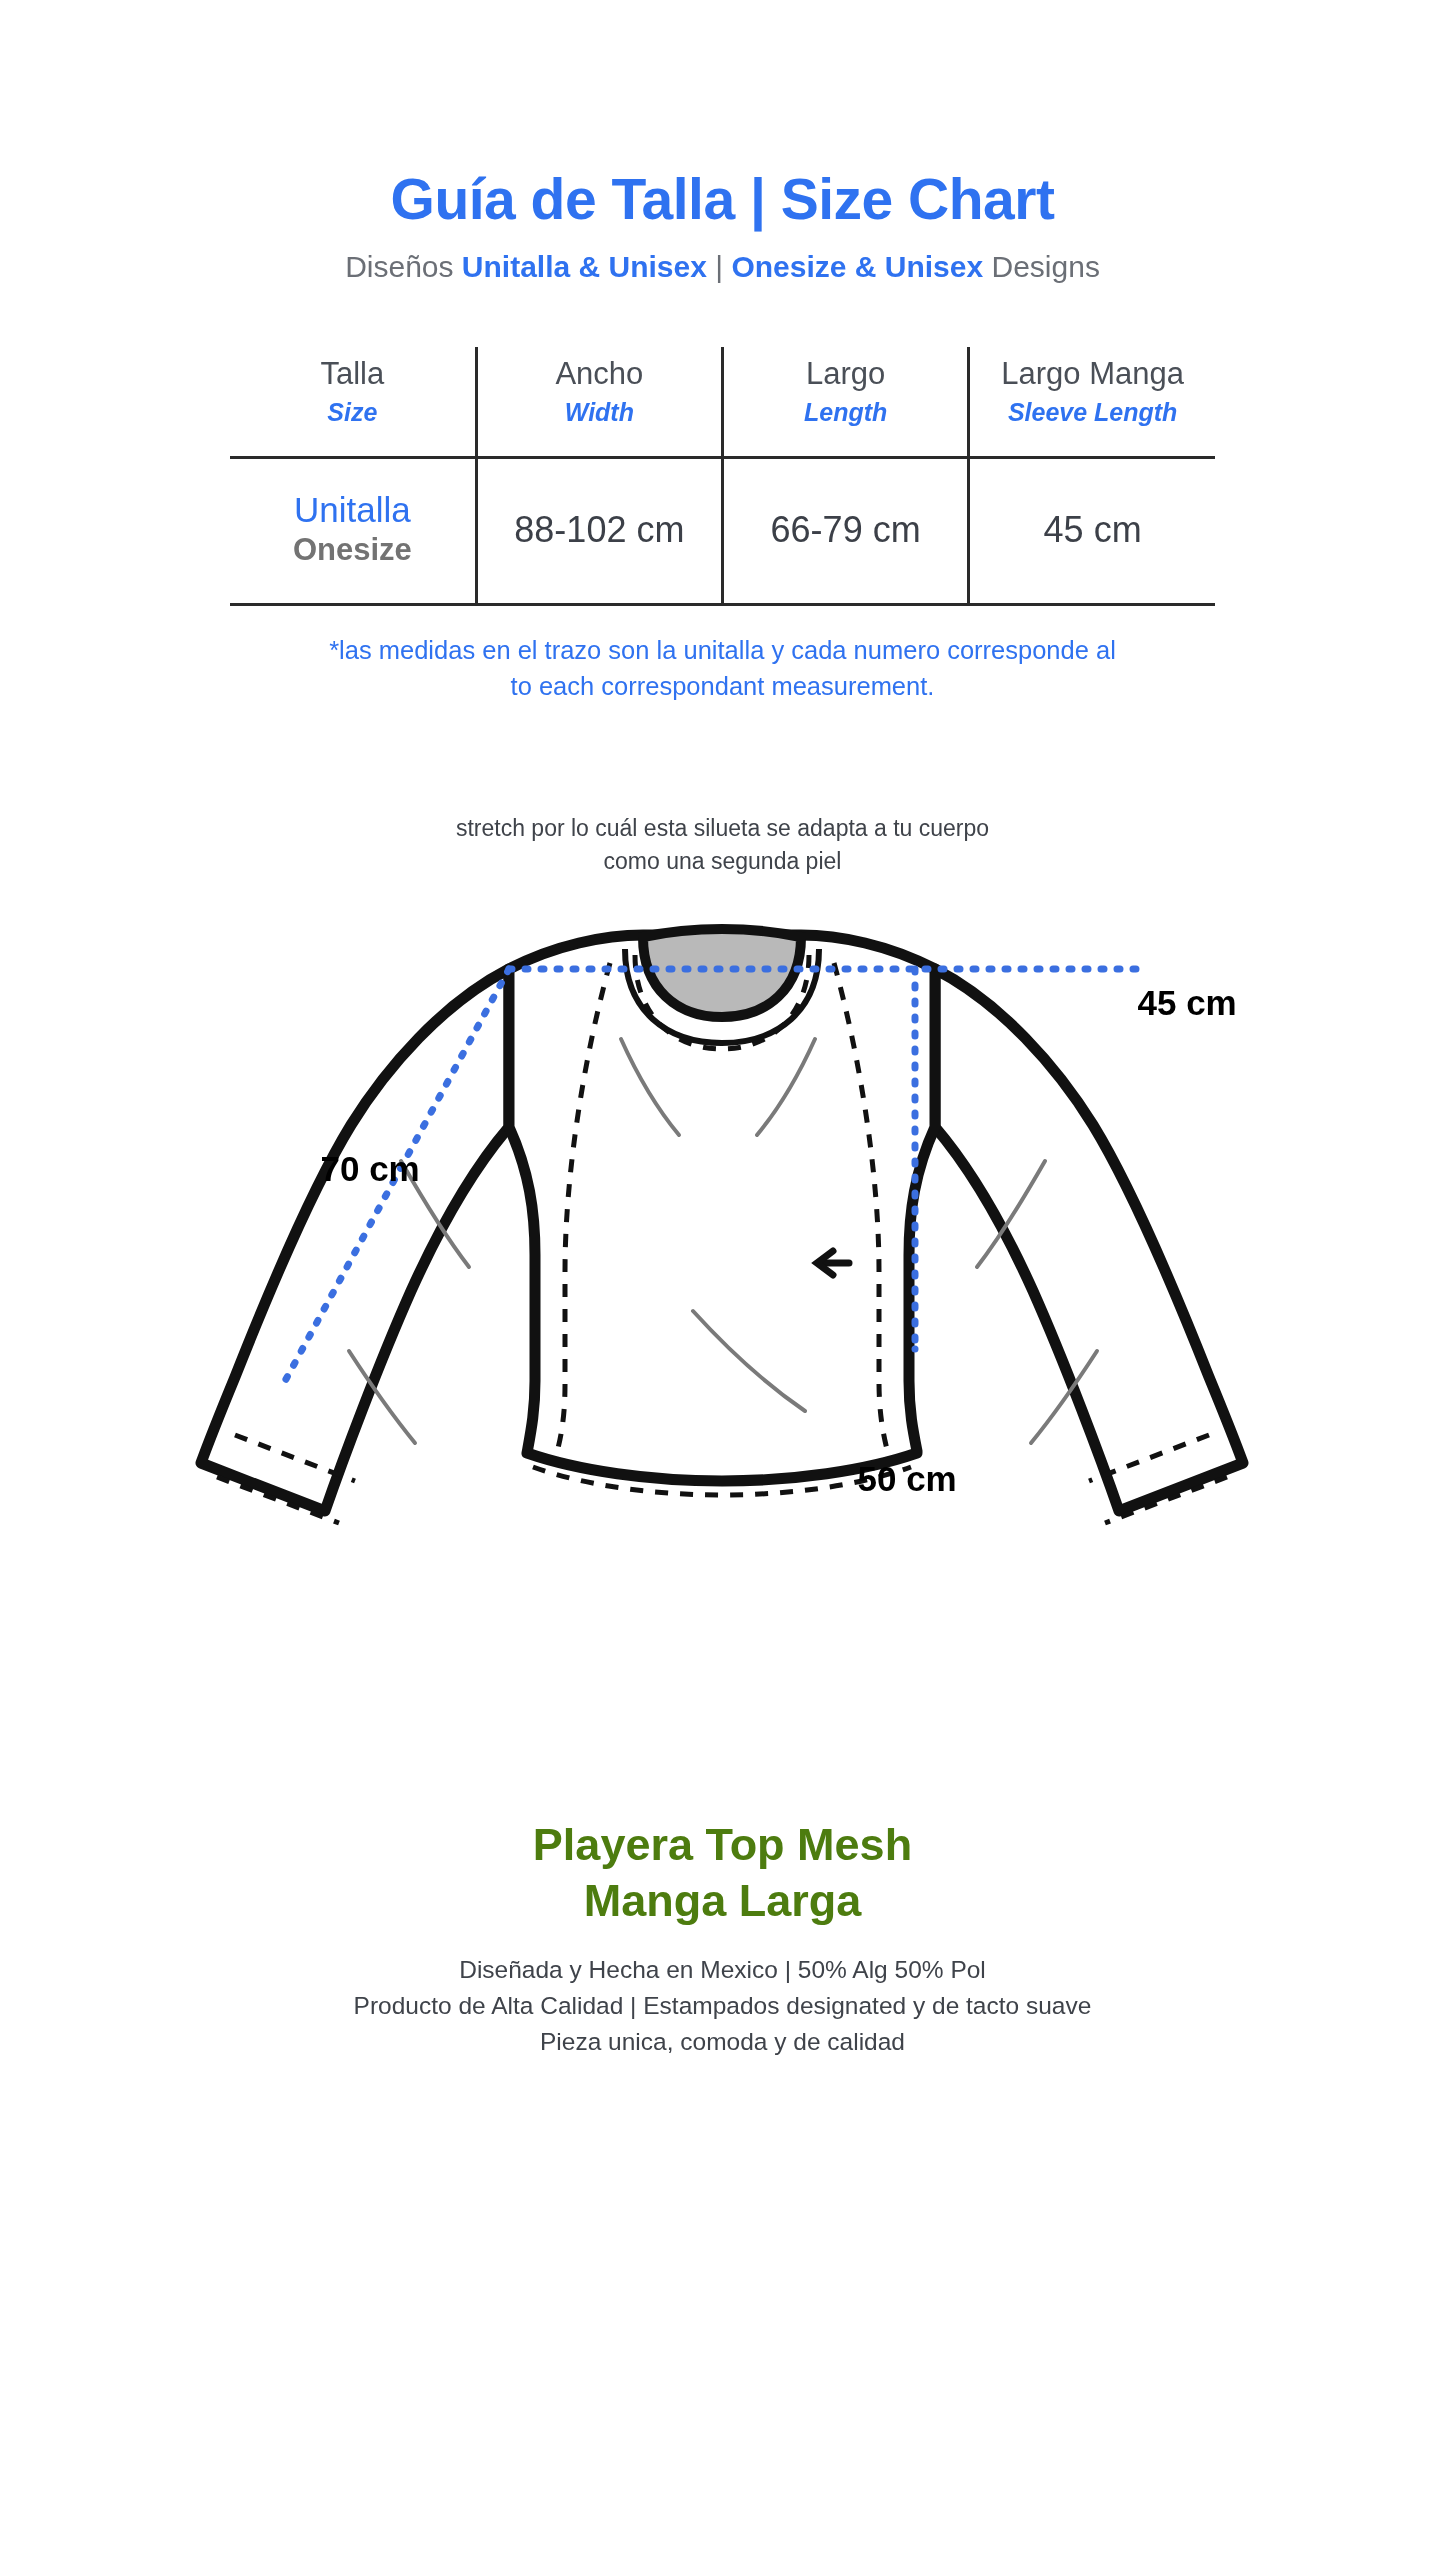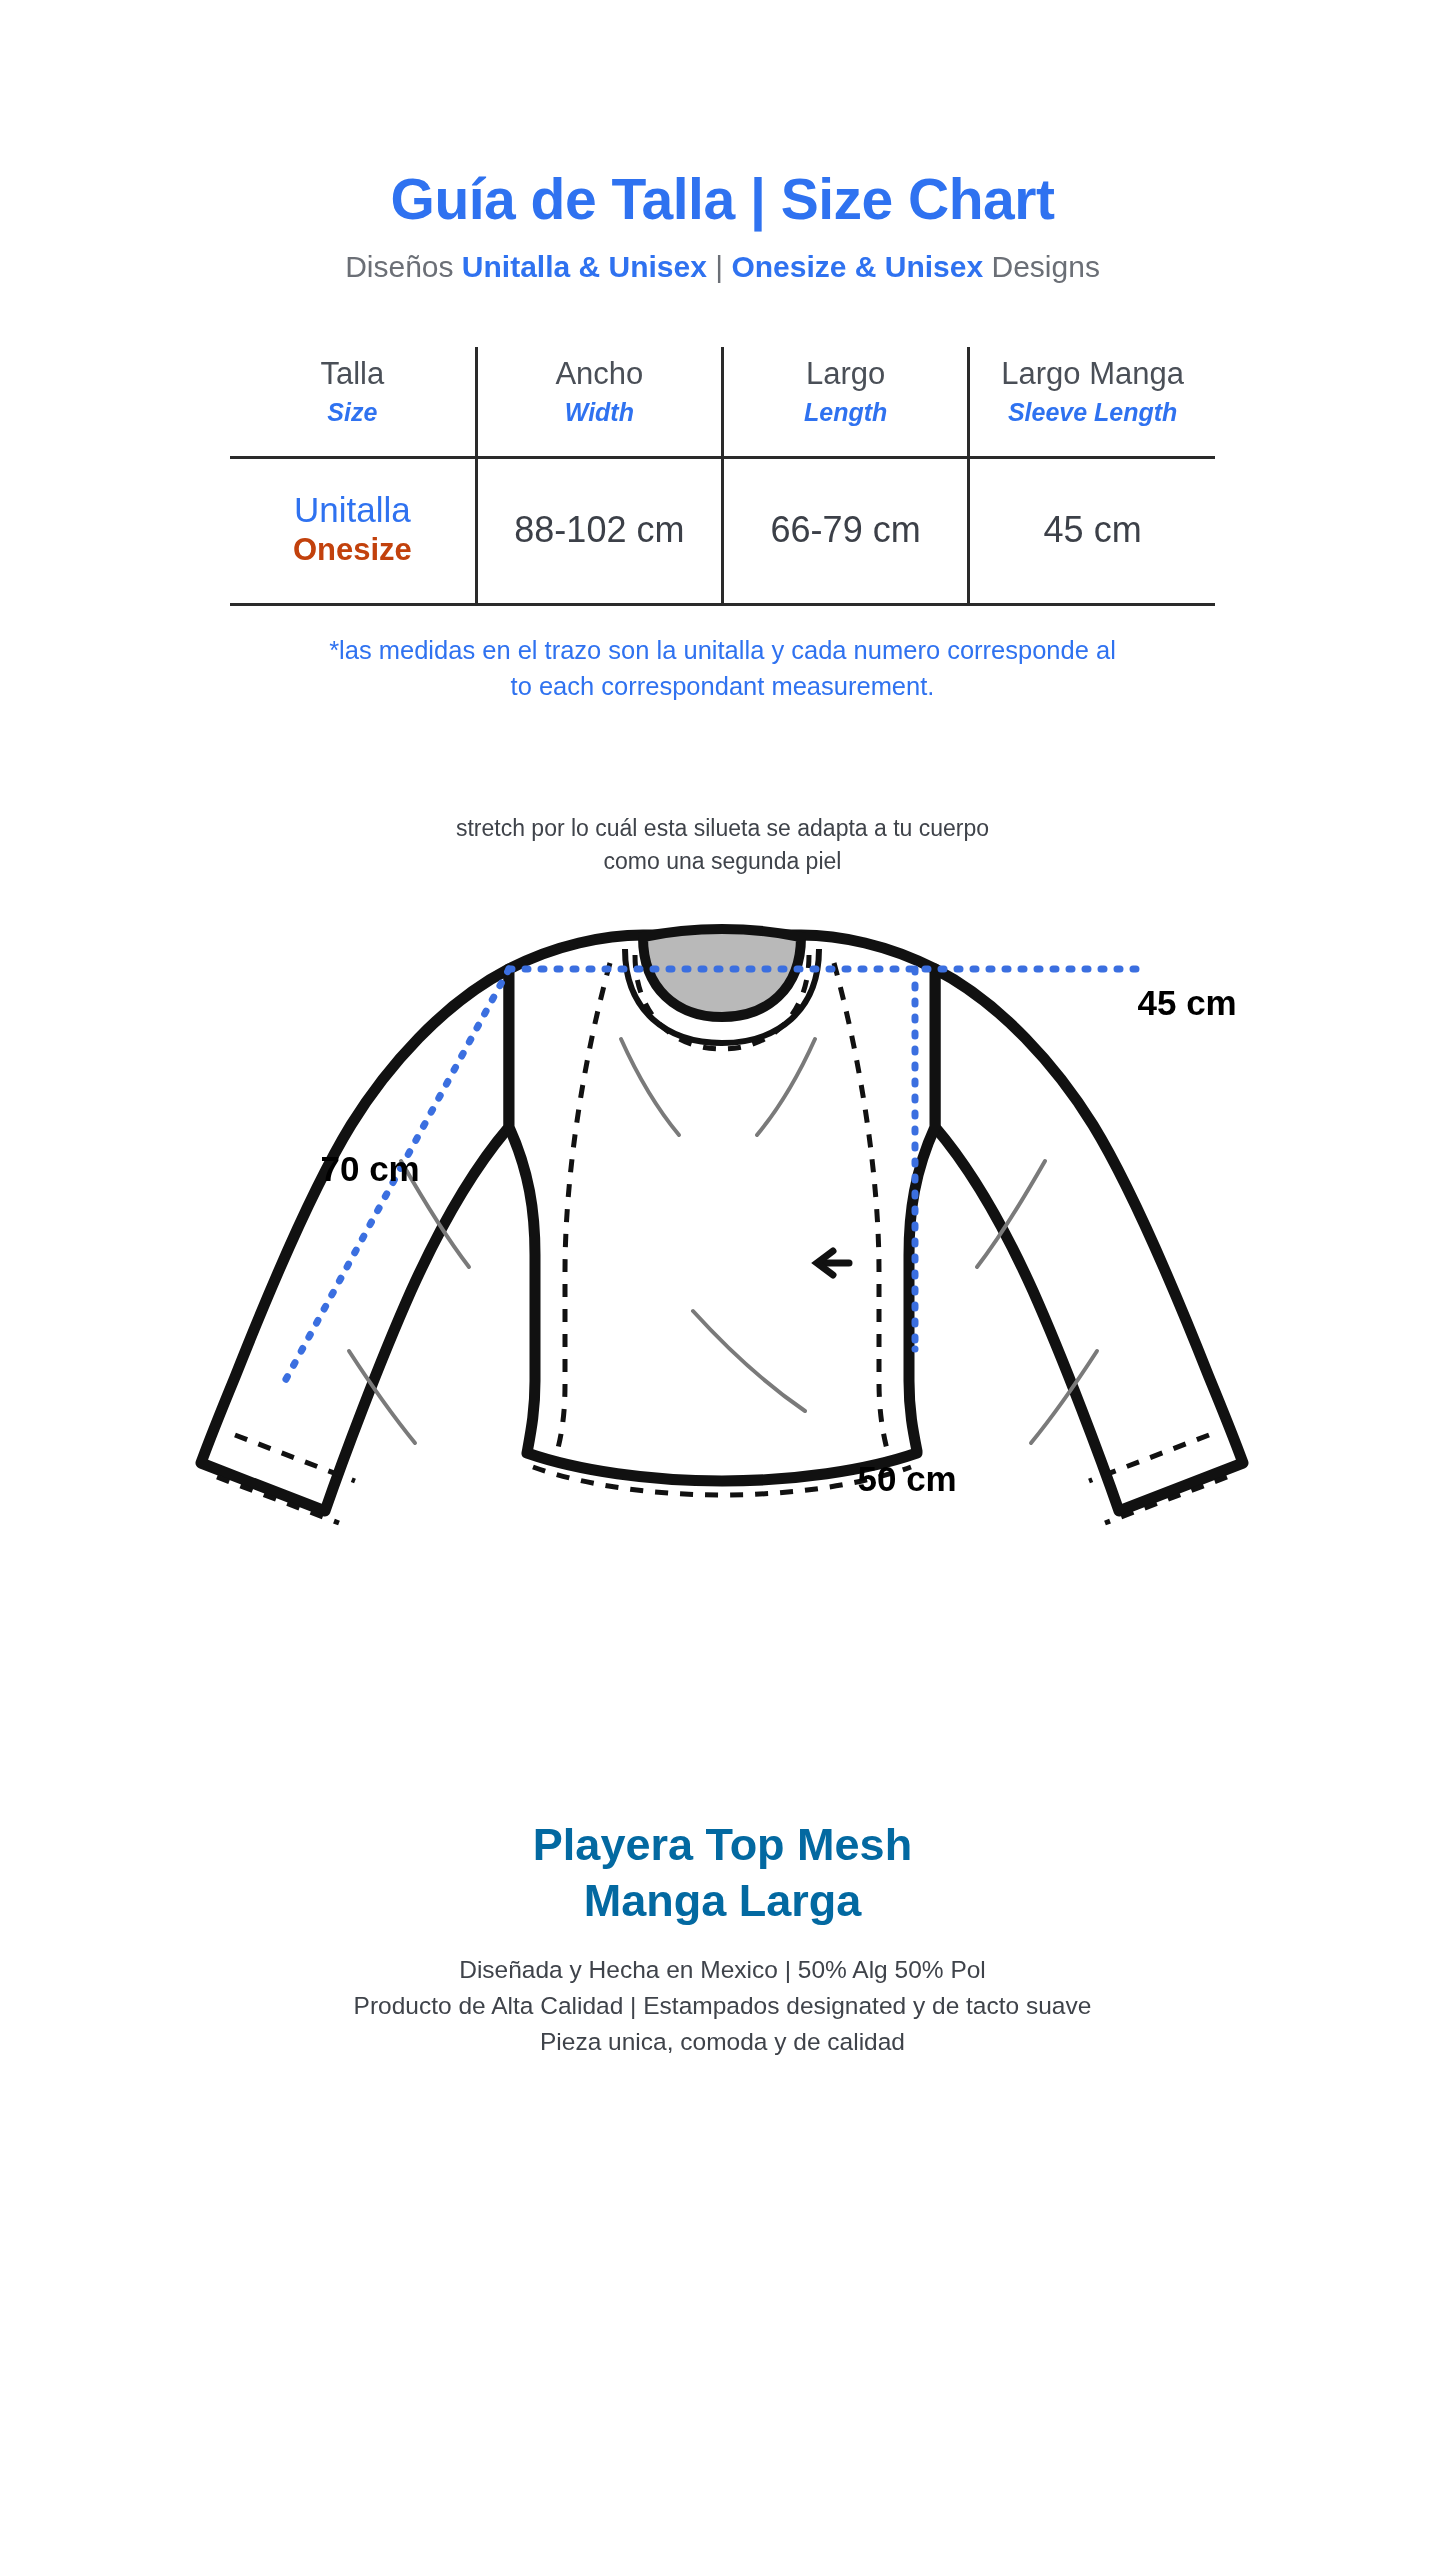--- a/index.html
+++ b/index.html
@@ -90,21 +90,21 @@
     display: block;
     font-size: 35px;
     font-weight: 400;
     color: #2f72f0;
     line-height: 1.2;
   }
   .cell-size-en {
     display: block;
     font-size: 31px;
     font-weight: 700;
-    color: #c2410c;
+    color: #737373;
     line-height: 1.2;
   }
 
   
   .notes {
     margin: 26px auto 0;
     width: 1060px;
     text-align: center;
     color: #2f72f0;
     font-size: 25.5px;
@@ -139,21 +139,21 @@
   .dim-45 { left: 965px; top: 72px; }
   .dim-70 { left: 148px; top: 238px; }
   .dim-50 { left: 685px; top: 548px; }
 
   
   .product-name {
     margin: 6px auto 0;
     text-align: center;
     font-size: 45px;
     font-weight: 700;
-    color: #0369a1;
+    color: #4d7c0f;
     line-height: 1.26;
   }
   .footer-info {
     margin: 22px auto 0;
     width: 1100px;
     text-align: center;
     color: #3f434a;
     font-size: 24.5px;
     line-height: 1.47;
   }

